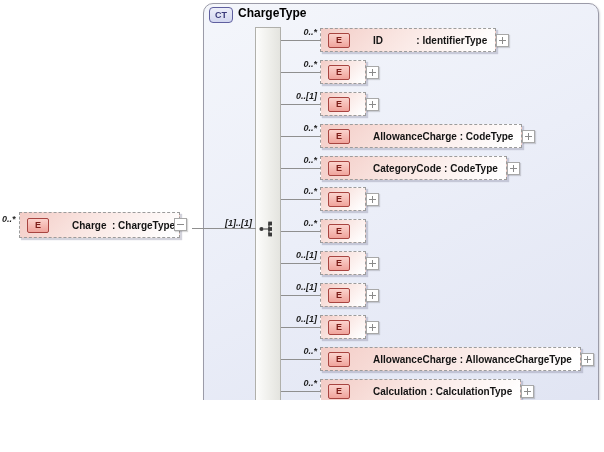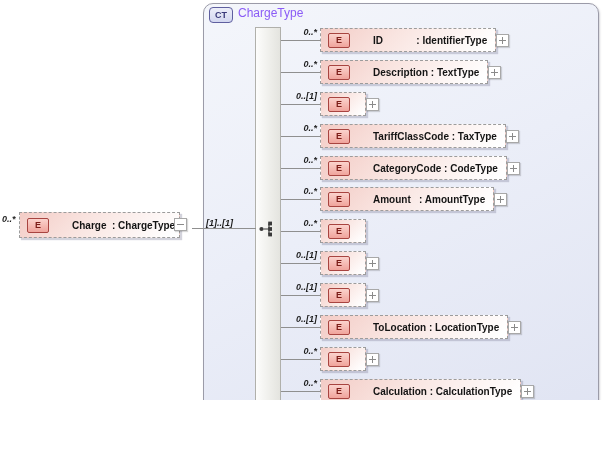--- a/index.html
+++ b/index.html
@@ -18,21 +18,21 @@
   }
   .ct-badge {
     position:absolute; left:209px; top:7px; width:22px; height:14px;
     border:1px solid #5f5f9f; border-radius:4px;
     background:linear-gradient(#eceef9,#d3d7f0);
     color:#3a3a7a; font-size:9px; font-weight:bold;
     display:flex; align-items:center; justify-content:center;
   }
   .ct-title {
     position:absolute; left:238px; top:6px;
-    font-size:12px; font-weight:normal; color:#8b5cf6;
+    font-size:12px; font-weight:bold; color:#000000;
   }
   
   .seq-bar {
     position:absolute; left:255px; top:27px; width:26px; height:412px;
     border:1px solid #b0b0ab;
     background:linear-gradient(to right,#fdfdfc,#eeeeea 60%,#e4e4df);
     box-sizing:border-box;
   }
   .seq-icon { position:absolute; left:258px; top:220px; width:20px; height:18px; }
   
@@ -109,77 +109,75 @@
 
   <div class="card-label" style="left:2px; top:214px; width:18px;">0..*</div>
   <div class="root-elem">
     <div class="elem-box">
       <span class="e-badge">E</span>
       <span class="elem-label">Charge  : ChargeType</span>
     </div>
     <div class="minus-box"></div>
   </div>
   <div class="h-line" style="left:192px; top:228px; width:64px;"></div>
-  <div class="card-label" style="left:206px; top:218px; width:46px; text-align:left;">[1]..[1]</div>
+  <div class="card-label" style="left:206px; top:218px; width:46px; text-align:right;">[1]..[1]</div>
 
   <div class="child-row" style="top:28px;">
     <span class="row-card">0..*</span>
     <span class="row-line"></span>
     <div class="elem-box">
       <span class="e-badge">E</span>
       <span class="elem-label">ID            : IdentifierType</span>
     </div>
     <div class="plus-box"></div>
   </div>
 
   <div class="child-row" style="top:60px;">
     <span class="row-card">0..*</span>
     <span class="row-line"></span>
     <div class="elem-box">
       <span class="e-badge">E</span>
-      <span class="elem-label">Description : TextType</span>
     </div>
     <div class="plus-box"></div>
   </div>
 
   <div class="child-row" style="top:92px;">
     <span class="row-card">0..[1]</span>
     <span class="row-line"></span>
     <div class="elem-box">
       <span class="e-badge">E</span>
     </div>
     <div class="plus-box"></div>
   </div>
 
   <div class="child-row" style="top:124px;">
     <span class="row-card">0..*</span>
     <span class="row-line"></span>
     <div class="elem-box">
       <span class="e-badge">E</span>
-      <span class="elem-label">TariffClassCode : TaxType</span>
+      <span class="elem-label">AllowanceCharge : CodeType</span>
     </div>
     <div class="plus-box"></div>
   </div>
 
   <div class="child-row" style="top:156px;">
     <span class="row-card">0..*</span>
     <span class="row-line"></span>
     <div class="elem-box">
       <span class="e-badge">E</span>
       <span class="elem-label">CategoryCode : CodeType</span>
     </div>
     <div class="plus-box"></div>
   </div>
 
   <div class="child-row" style="top:187px;">
     <span class="row-card">0..*</span>
     <span class="row-line"></span>
     <div class="elem-box">
       <span class="e-badge">E</span>
-      <span class="elem-label">Amount   : AmountType</span>
     </div>
     <div class="plus-box"></div>
   </div>
 
   <div class="child-row" style="top:219px;">
     <span class="row-card">0..*</span>
     <span class="row-line"></span>
     <div class="elem-box">
       <span class="e-badge">E</span>
     </div>
@@ -201,30 +199,30 @@
       <span class="e-badge">E</span>
     </div>
     <div class="plus-box"></div>
   </div>
 
   <div class="child-row" style="top:315px;">
     <span class="row-card">0..[1]</span>
     <span class="row-line"></span>
     <div class="elem-box">
       <span class="e-badge">E</span>
-      <span class="elem-label">ToLocation : LocationType</span>
     </div>
     <div class="plus-box"></div>
   </div>
 
   <div class="child-row" style="top:347px;">
     <span class="row-card">0..*</span>
     <span class="row-line"></span>
     <div class="elem-box">
       <span class="e-badge">E</span>
+      <span class="elem-label">AllowanceCharge : AllowanceChargeType</span>
     </div>
     <div class="plus-box"></div>
   </div>
 
   <div class="child-row" style="top:379px;">
     <span class="row-card">0..*</span>
     <span class="row-line"></span>
     <div class="elem-box">
       <span class="e-badge">E</span>
       <span class="elem-label">Calculation : CalculationType</span>

